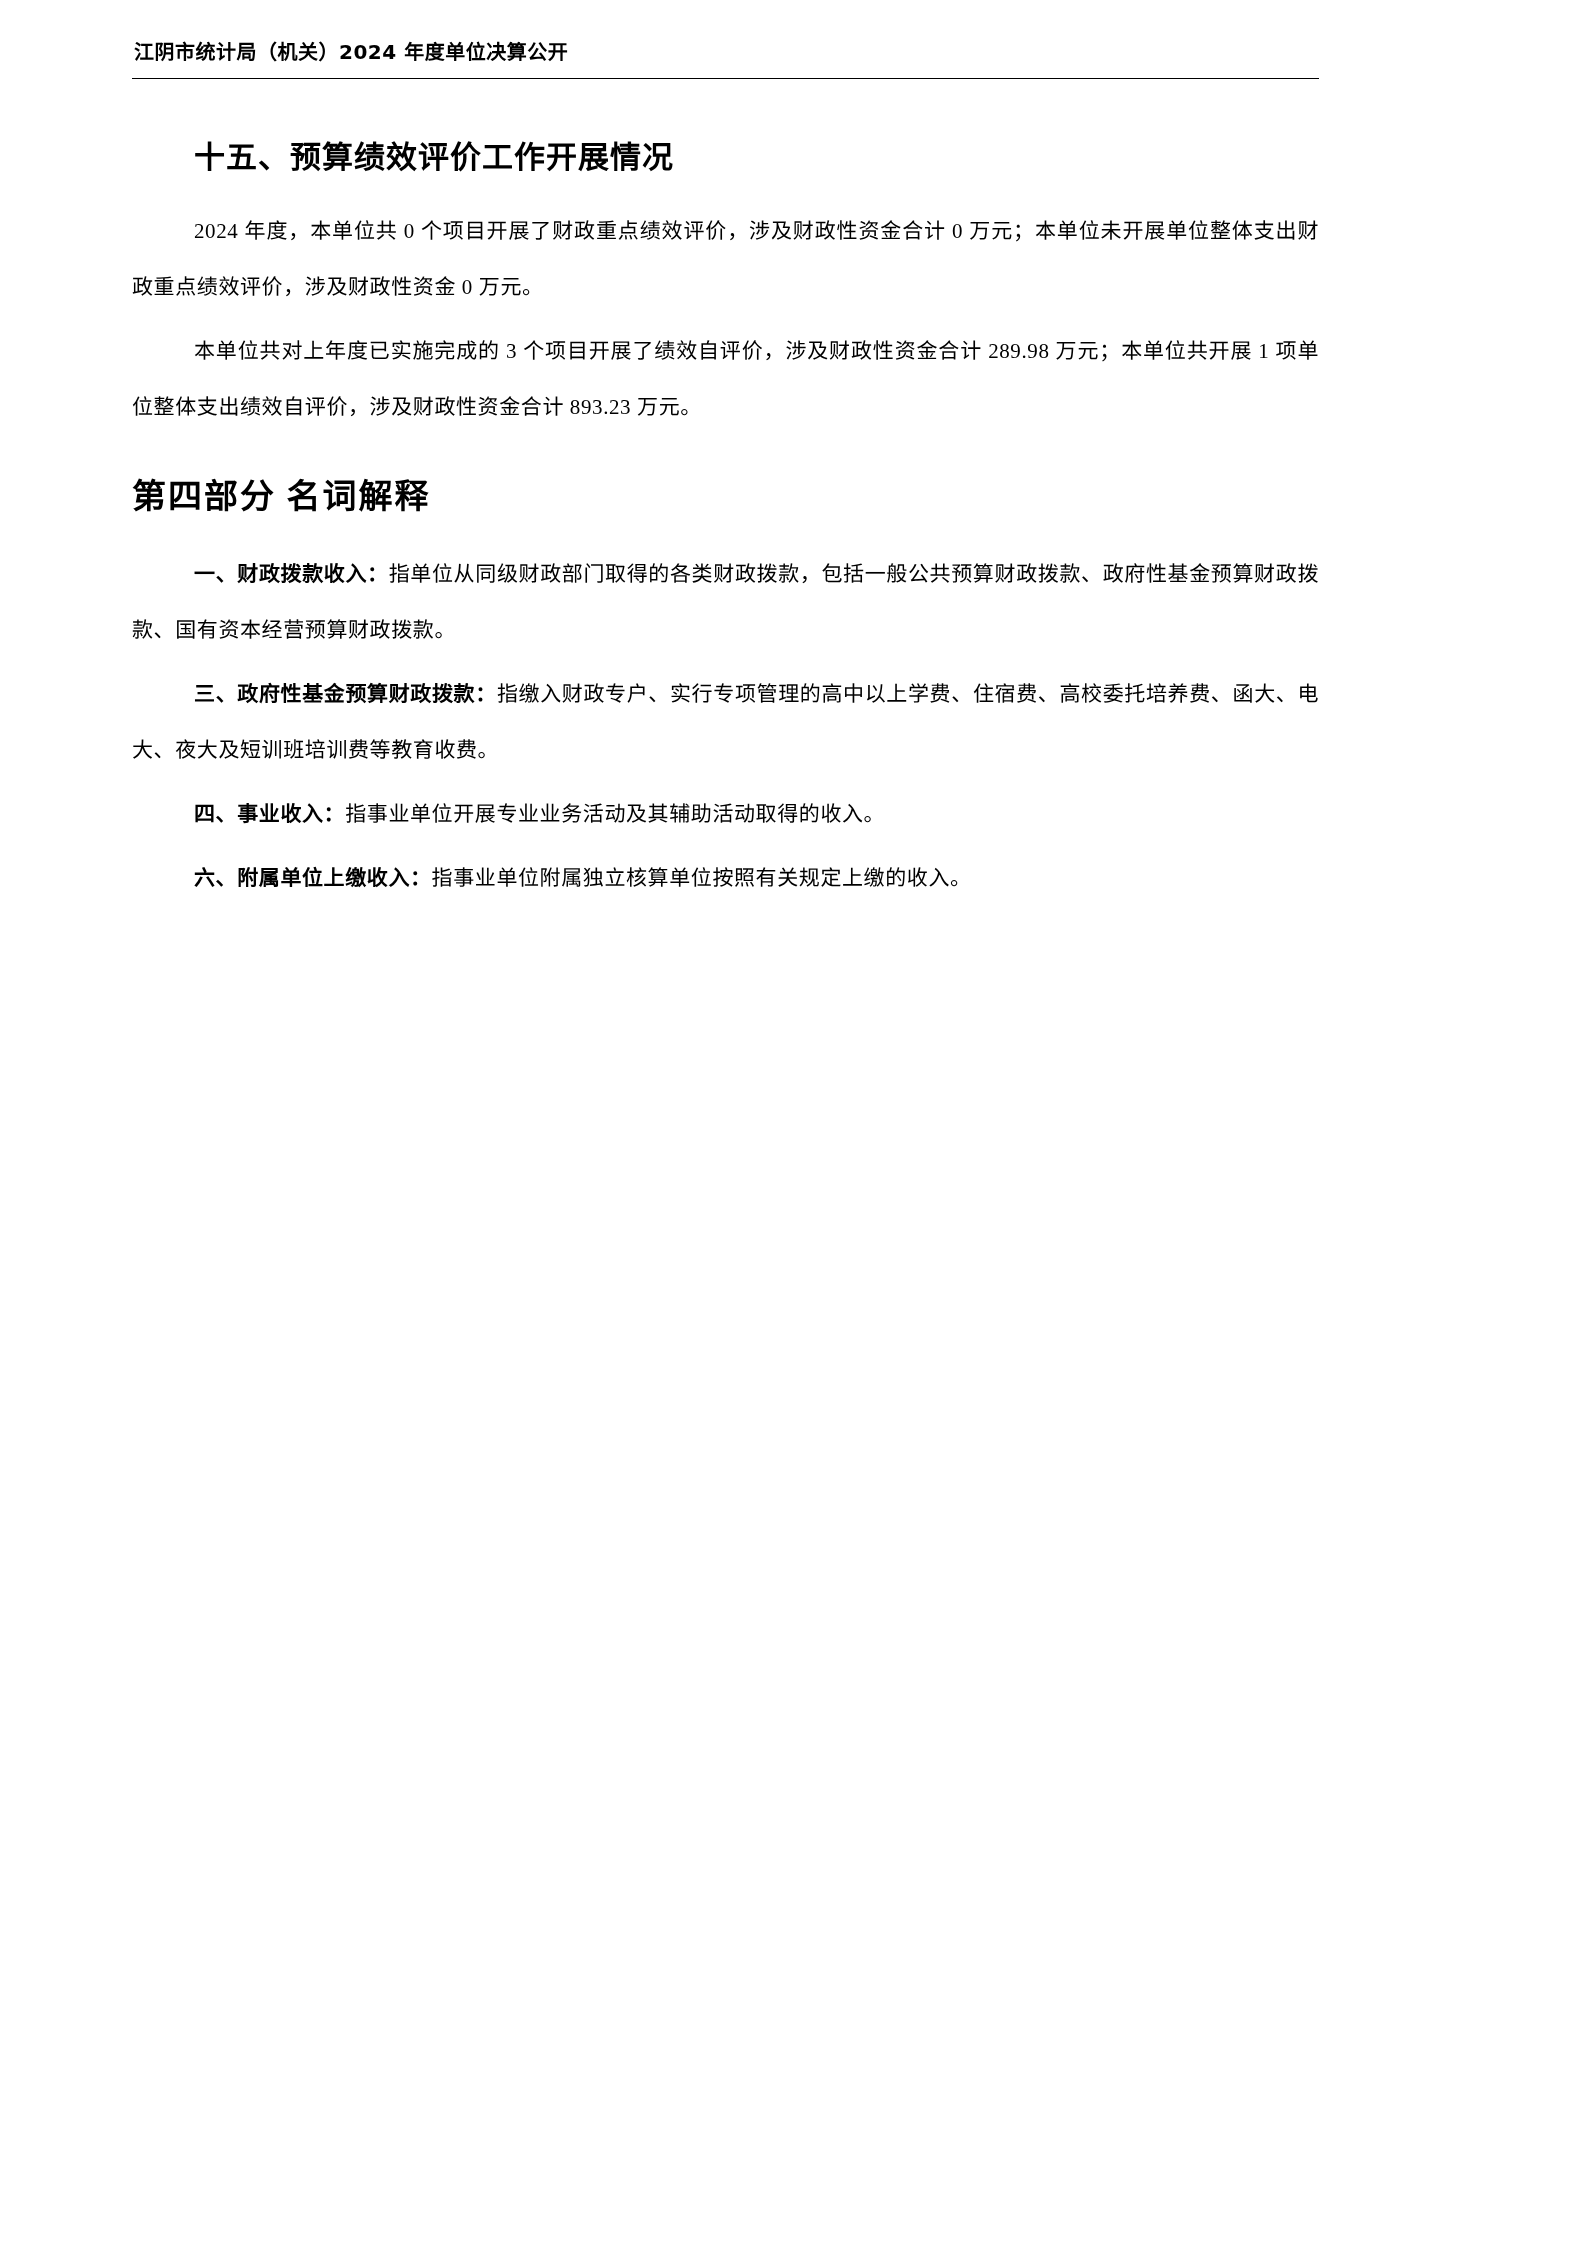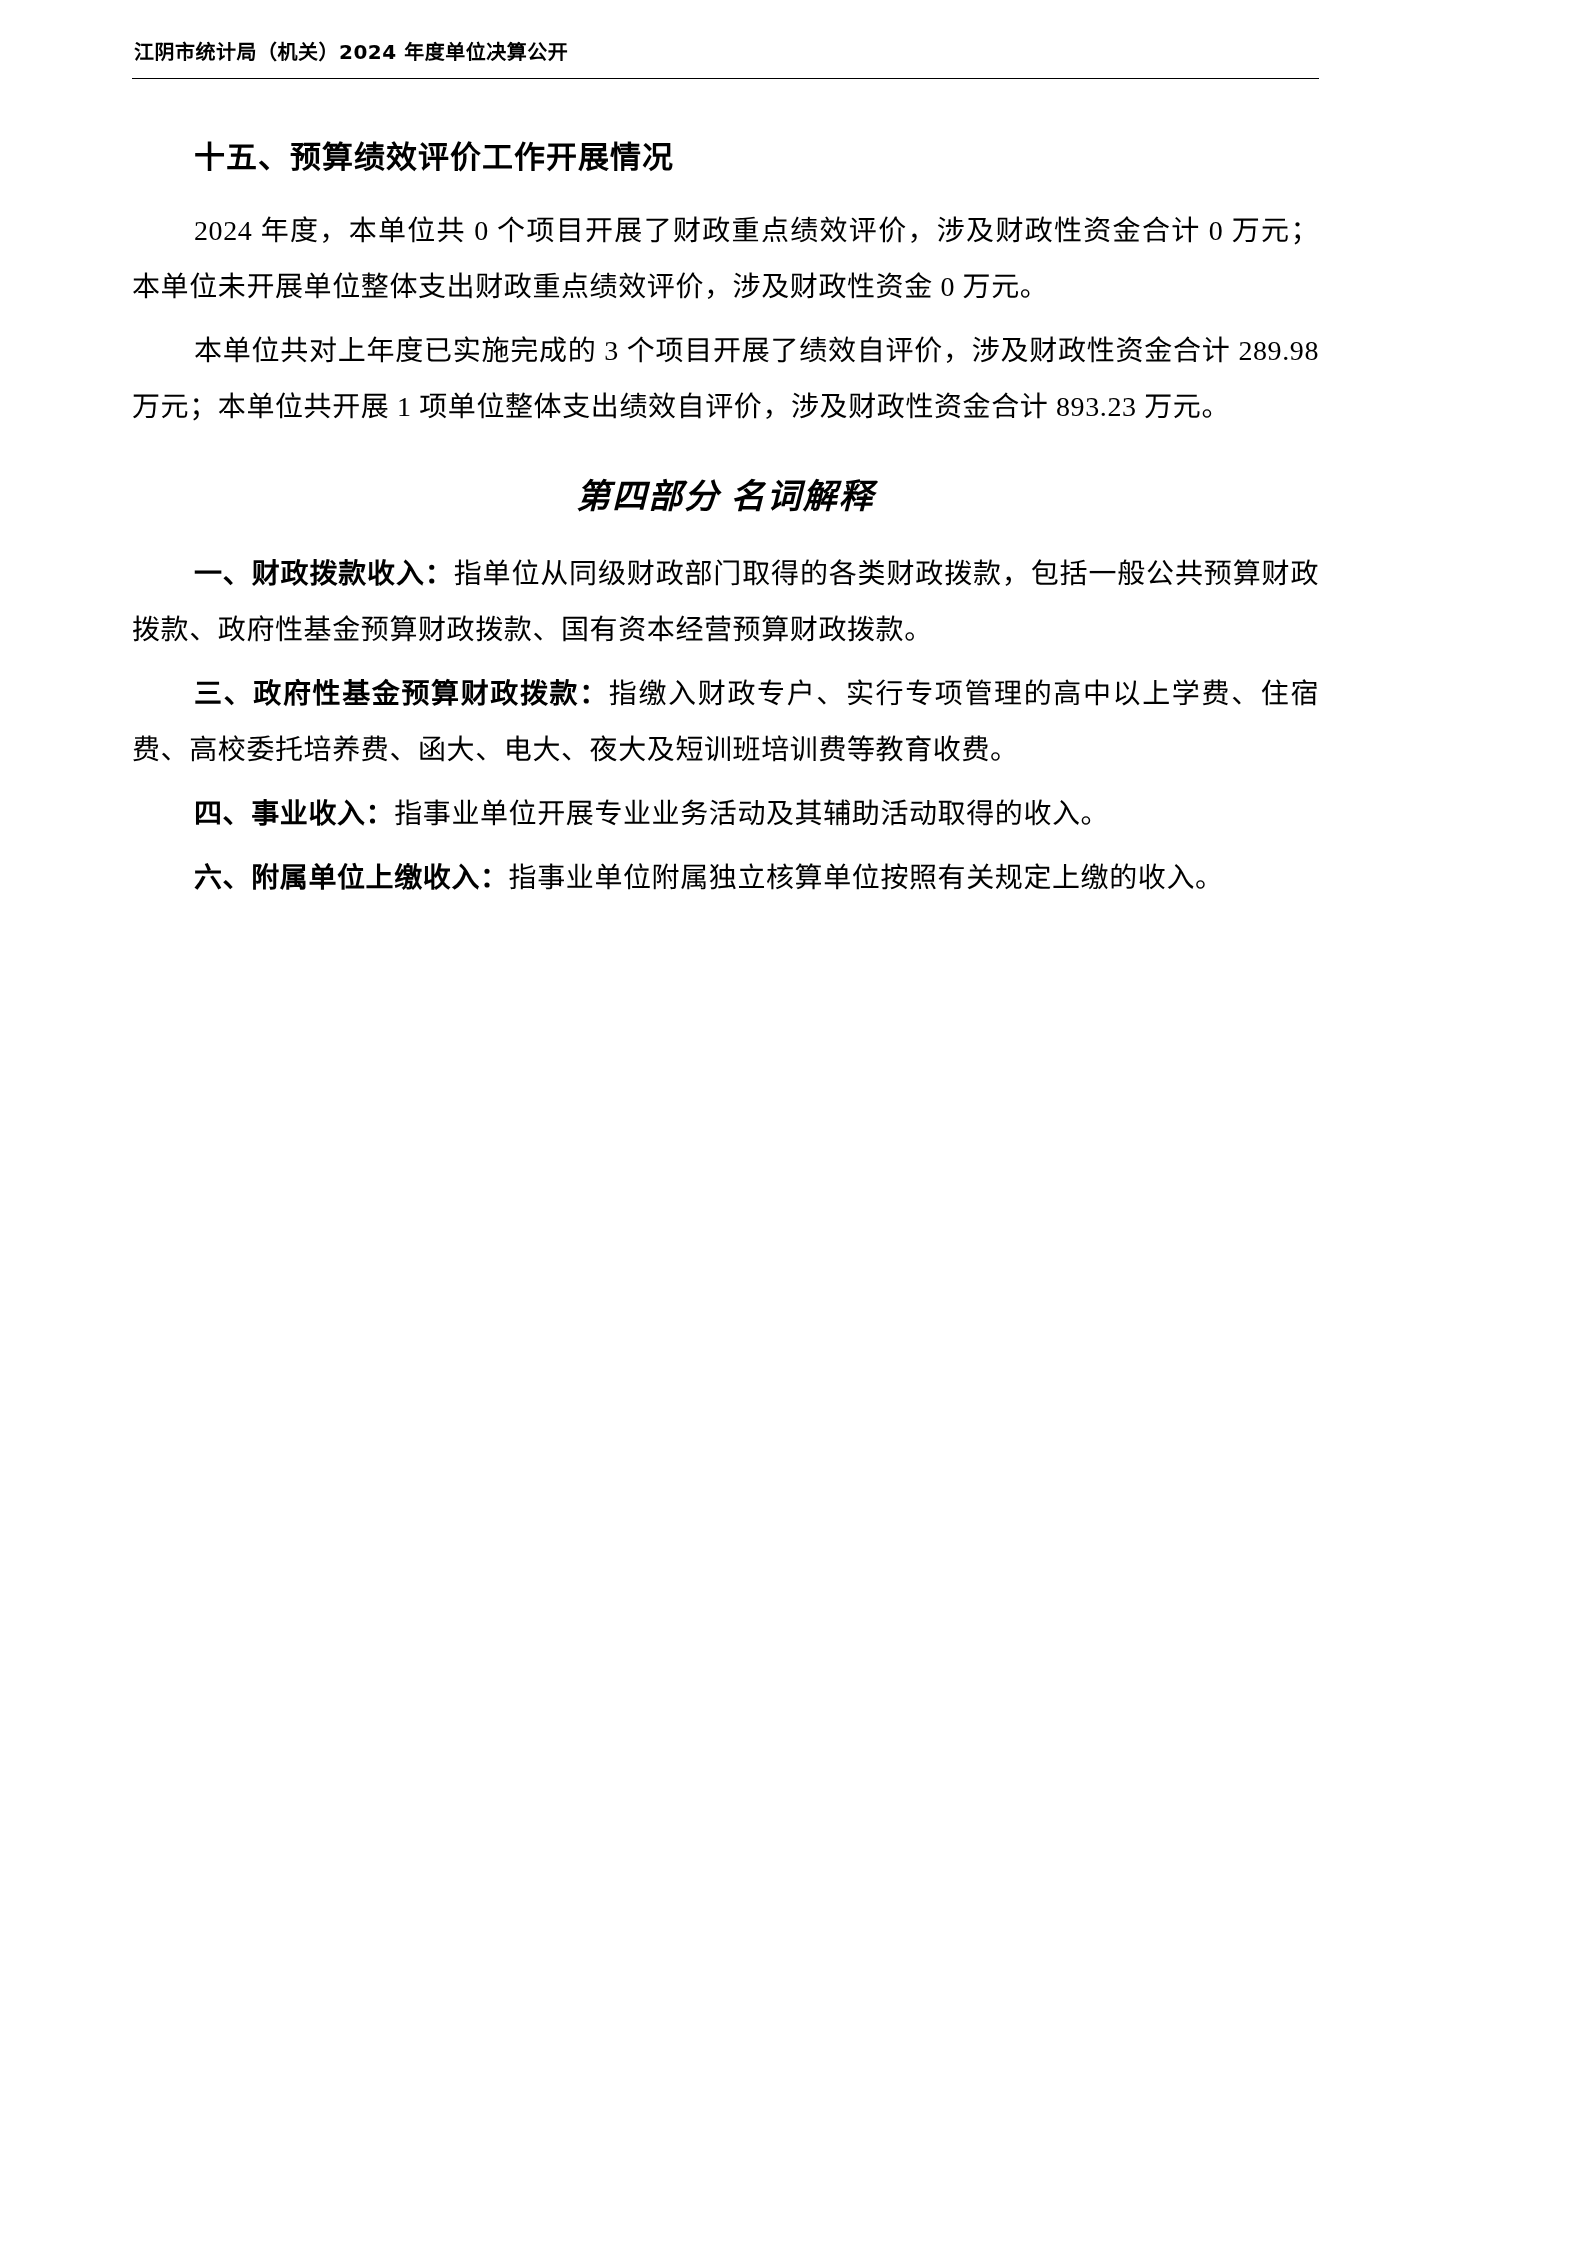--- a/index.html
+++ b/index.html
@@ -49,35 +49,33 @@
   }
   .h-section {
     font-size: 31px;
     font-weight: bold;
     line-height: 1.0;
     margin: 0 0 30px 0;
     text-indent: 62px;
     letter-spacing: 1px;
   }
   p.para {
-    font-size: 28px;
+    font-size: 21px;
     line-height: 56px;
     margin: 0 0 8px 0;
     text-indent: 62px;
     text-align: justify;
     text-justify: inter-ideograph;
     letter-spacing: 0.6px;
   }
   .part-title {
     font-size: 34px;
     font-weight: bold;
-    text-align: center;
     margin: 34px 0 28px 0;
     letter-spacing: 2px;
-    font-style: italic;
   }
   .term {
     font-weight: bold;
   }
   
   .footer {
     position: absolute;
     left: 0;
     right: 0;
     bottom: 56px;

